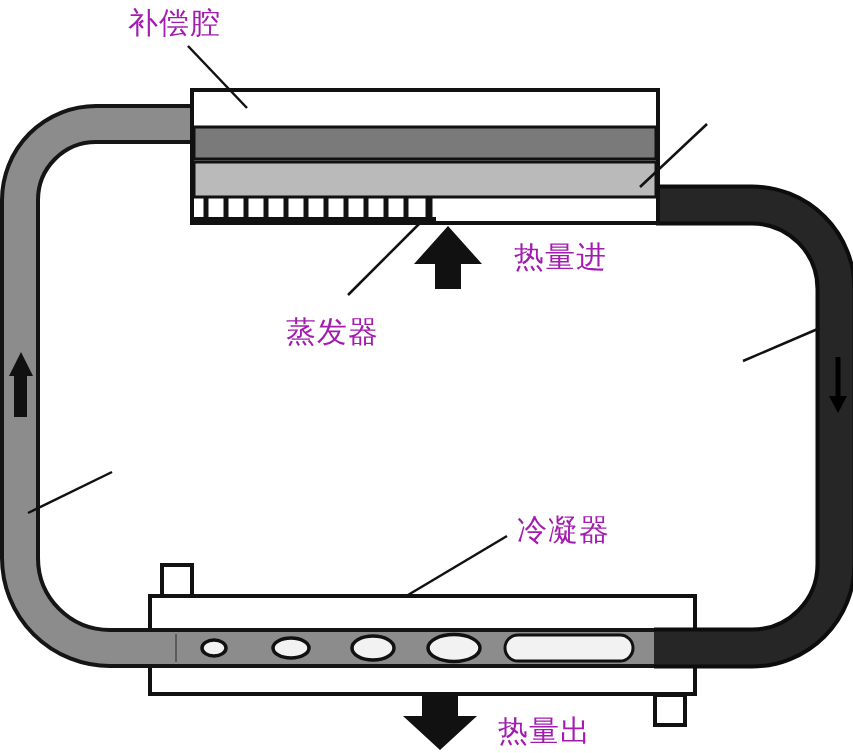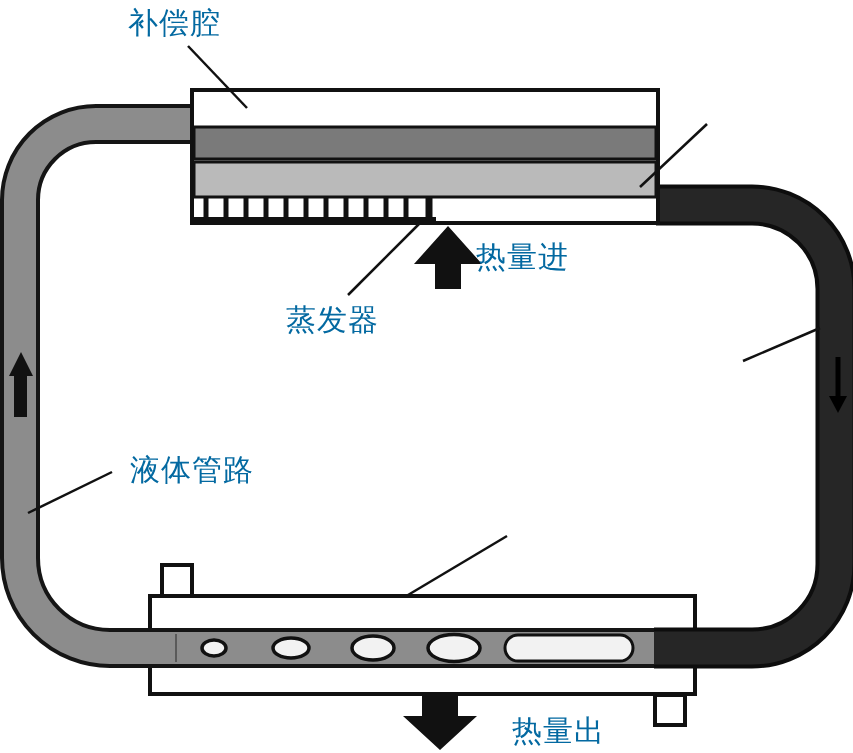--- a/index.html
+++ b/index.html
@@ -6,21 +6,21 @@
   .canvas{
     position:relative;
     width:853px;height:753px;
     background:#ffffff;
     overflow:hidden;
     font-family:"Liberation Serif","DejaVu Serif",serif;
   }
   .canvas svg{position:absolute;left:0;top:0;}
   .lbl{
     position:absolute;
-    color:#0369a1;
+    color:#a21caf;
     font-size:30px;
     letter-spacing:1px;
     white-space:nowrap;
     line-height:1;
     user-select:none;
   }
 </style>
 </head>
 <body>
 
@@ -94,18 +94,18 @@
       <line x1="188" y1="46" x2="247" y2="108"></line>
       <line x1="707" y1="124" x2="640" y2="187"></line>
       <line x1="348" y1="295" x2="420" y2="223"></line>
       <line x1="743" y1="361" x2="820" y2="328"></line>
       <line x1="112" y1="472" x2="28" y2="513"></line>
       <line x1="507" y1="536" x2="408" y2="595"></line>
     </g>
   </svg>
 
   <div class="lbl" style="left:128px;top:8px;">补偿腔</div>
-  <div class="lbl" style="left:476px;top:242px;">热量进</div>
-  <div class="lbl" style="left:286px;top:305px;text-align:right;">蒸发器</div>
-  <div class="lbl" style="left:130px;top:455px;">液体管路</div>
-  <div class="lbl" style="left:512px;top:716px;">热量出</div>
+  <div class="lbl" style="left:514px;top:242px;">热量进</div>
+  <div class="lbl" style="left:286px;top:317px;text-align:right;">蒸发器</div>
+  <div class="lbl" style="left:517px;top:515px;">冷凝器</div>
+  <div class="lbl" style="left:498px;top:716px;">热量出</div>
 
 </div>
 
 </body></html>

